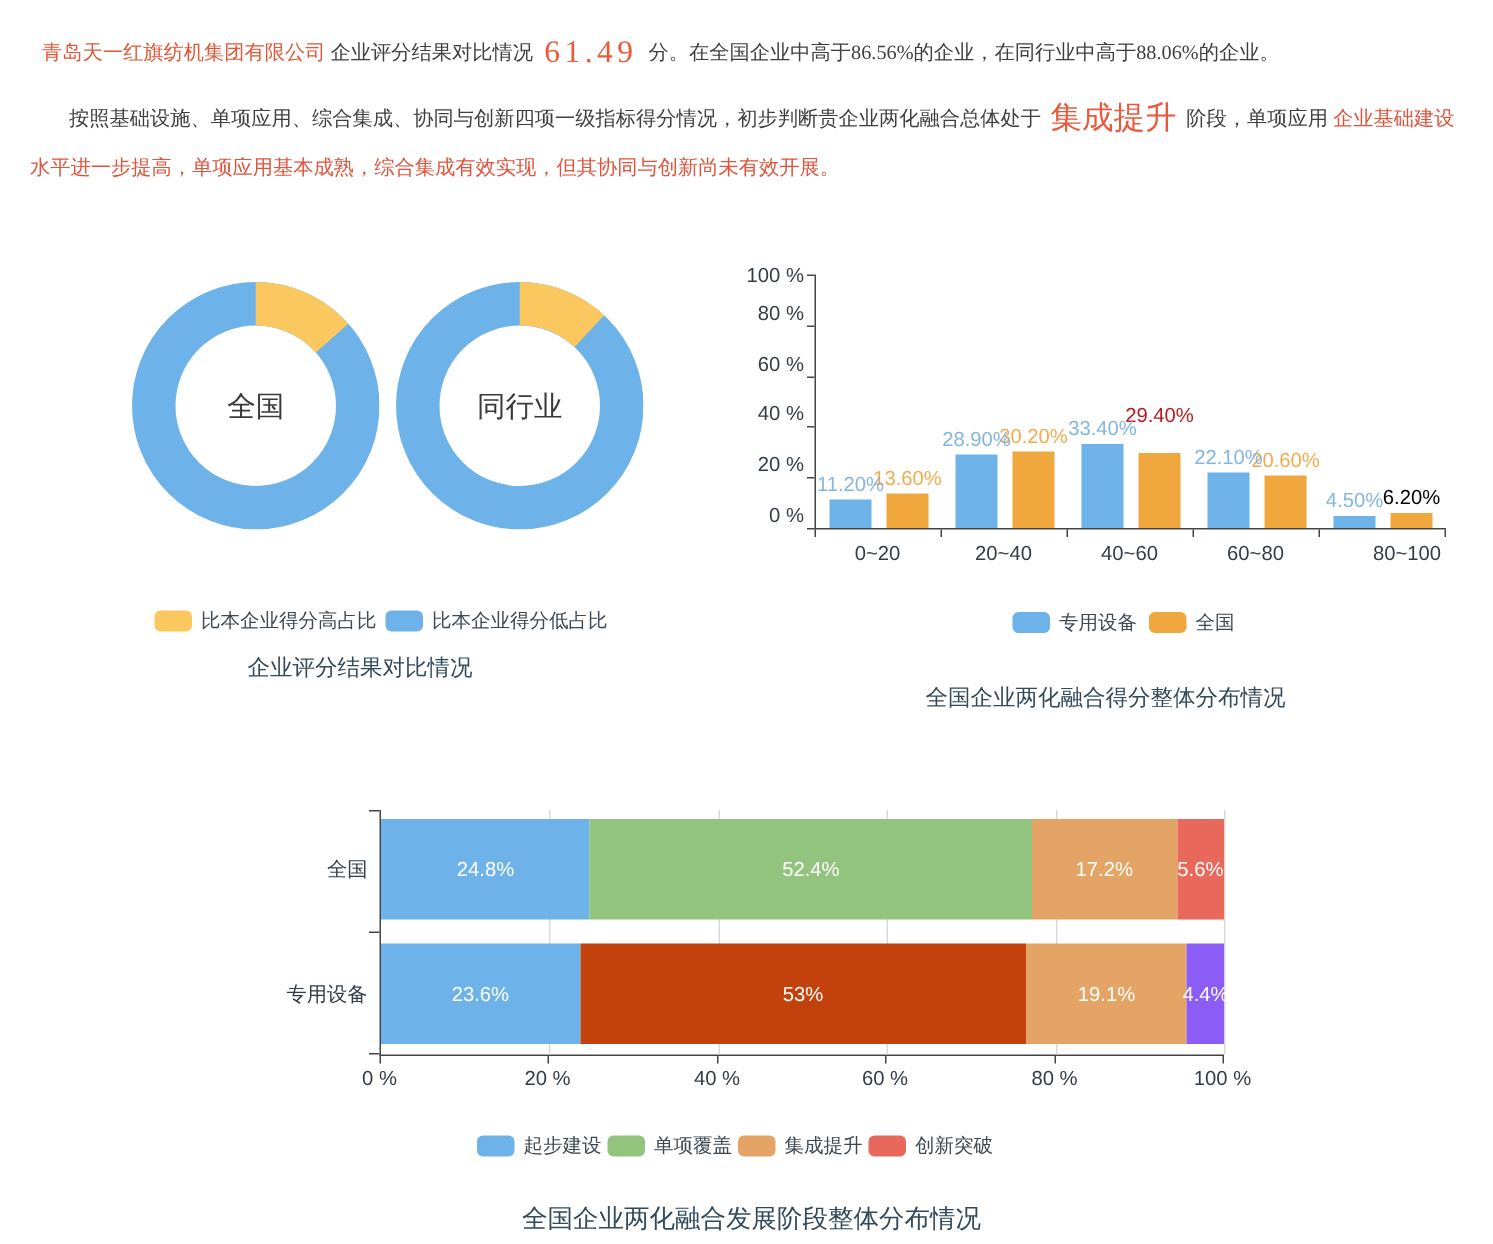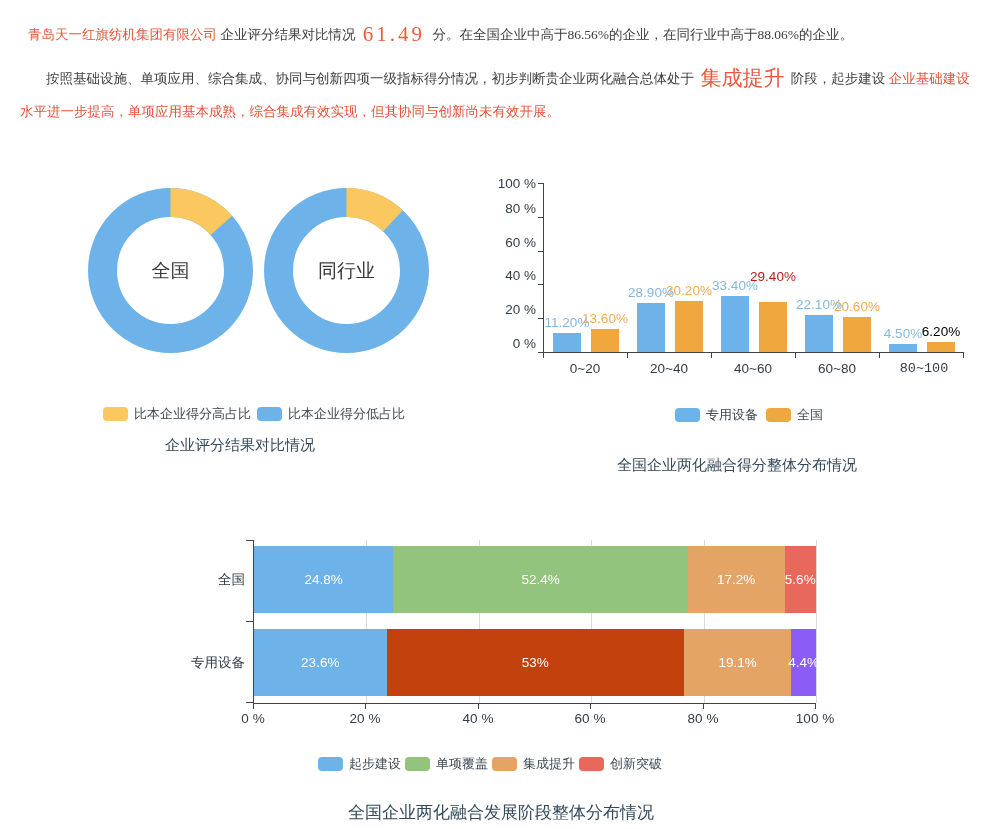--- a/index.html
+++ b/index.html
@@ -63,21 +63,21 @@
   <div id="para1" class="para">
     <span class="t-red">青岛天一红旗纺机集团有限公司</span>
     <span class="t-dark">企业评分结果对比情况</span>
     <span class="score-big">61.49</span>
     <span class="t-dark">分。在全国企业中高于86.56%的企业，在同行业中高于88.06%的企业。</span>
   </div>
 
   <div id="para2-l1" class="para">
     <span class="t-dark">按照基础设施、单项应用、综合集成、协同与创新四项一级指标得分情况，初步判断贵企业两化融合总体处于</span>
     <span class="stage-big">集成提升</span>
-    <span class="t-dark">阶段，起步建设</span>
+    <span class="t-dark">阶段，单项应用</span>
     <span class="t-red2">企业基础建设</span>
   </div>
   <div id="para2-l2" class="para">水平进一步提高，单项应用基本成熟，综合集成有效实现，但其协同与创新尚未有效开展。</div>
 
   <div id="sec-donut" class="sec">
     <div id="donut0" class="donut"><svg width="165" height="165" viewBox="0 0 165 165">
        <circle cx="82.5" cy="82.5" r="68" fill="none" stroke="#6db3ea" stroke-width="29"></circle>
        <circle cx="82.5" cy="82.5" r="68" fill="none" stroke="#fac85e" stroke-width="29" stroke-dasharray="57.42 427.26" transform="rotate(-90 82.5 82.5)"></circle>
      </svg>
       <div class="donut-label">全国</div>
@@ -129,21 +129,21 @@
     <span class="ylab" style="top:122px;">20 %</span>
     <span class="ylab" style="top:88px;">40 %</span>
     <span class="ylab" style="top:55px;">60 %</span>
     <span class="ylab" style="top:21px;">80 %</span>
     <span class="ylab" style="top:-4px;">100 %</span>
 
     <span class="xlab" style="left:105px;top:181px;">0~20</span>
     <span class="xlab" style="left:189px;top:181px;">20~40</span>
     <span class="xlab" style="left:273px;top:181px;">40~60</span>
     <span class="xlab" style="left:357px;top:181px;">60~80</span>
-    <span class="xlab" style="left:444px;top:181px;font-family:Liberation Mono, monospace;">80~100</span>
+    <span class="xlab" style="left:458px;top:181px;">80~100</span>
     <div class="legend" style="left:195px;top:226px;">
       <div class="legend-item" style="margin-right:8px;">
         <span class="sw sw-blue"></span>
         <span class="legend-txt">专用设备</span>
       </div>
       <div class="legend-item">
         <span class="sw sw-orange"></span>
         <span class="legend-txt">全国</span>
       </div>
     </div>

